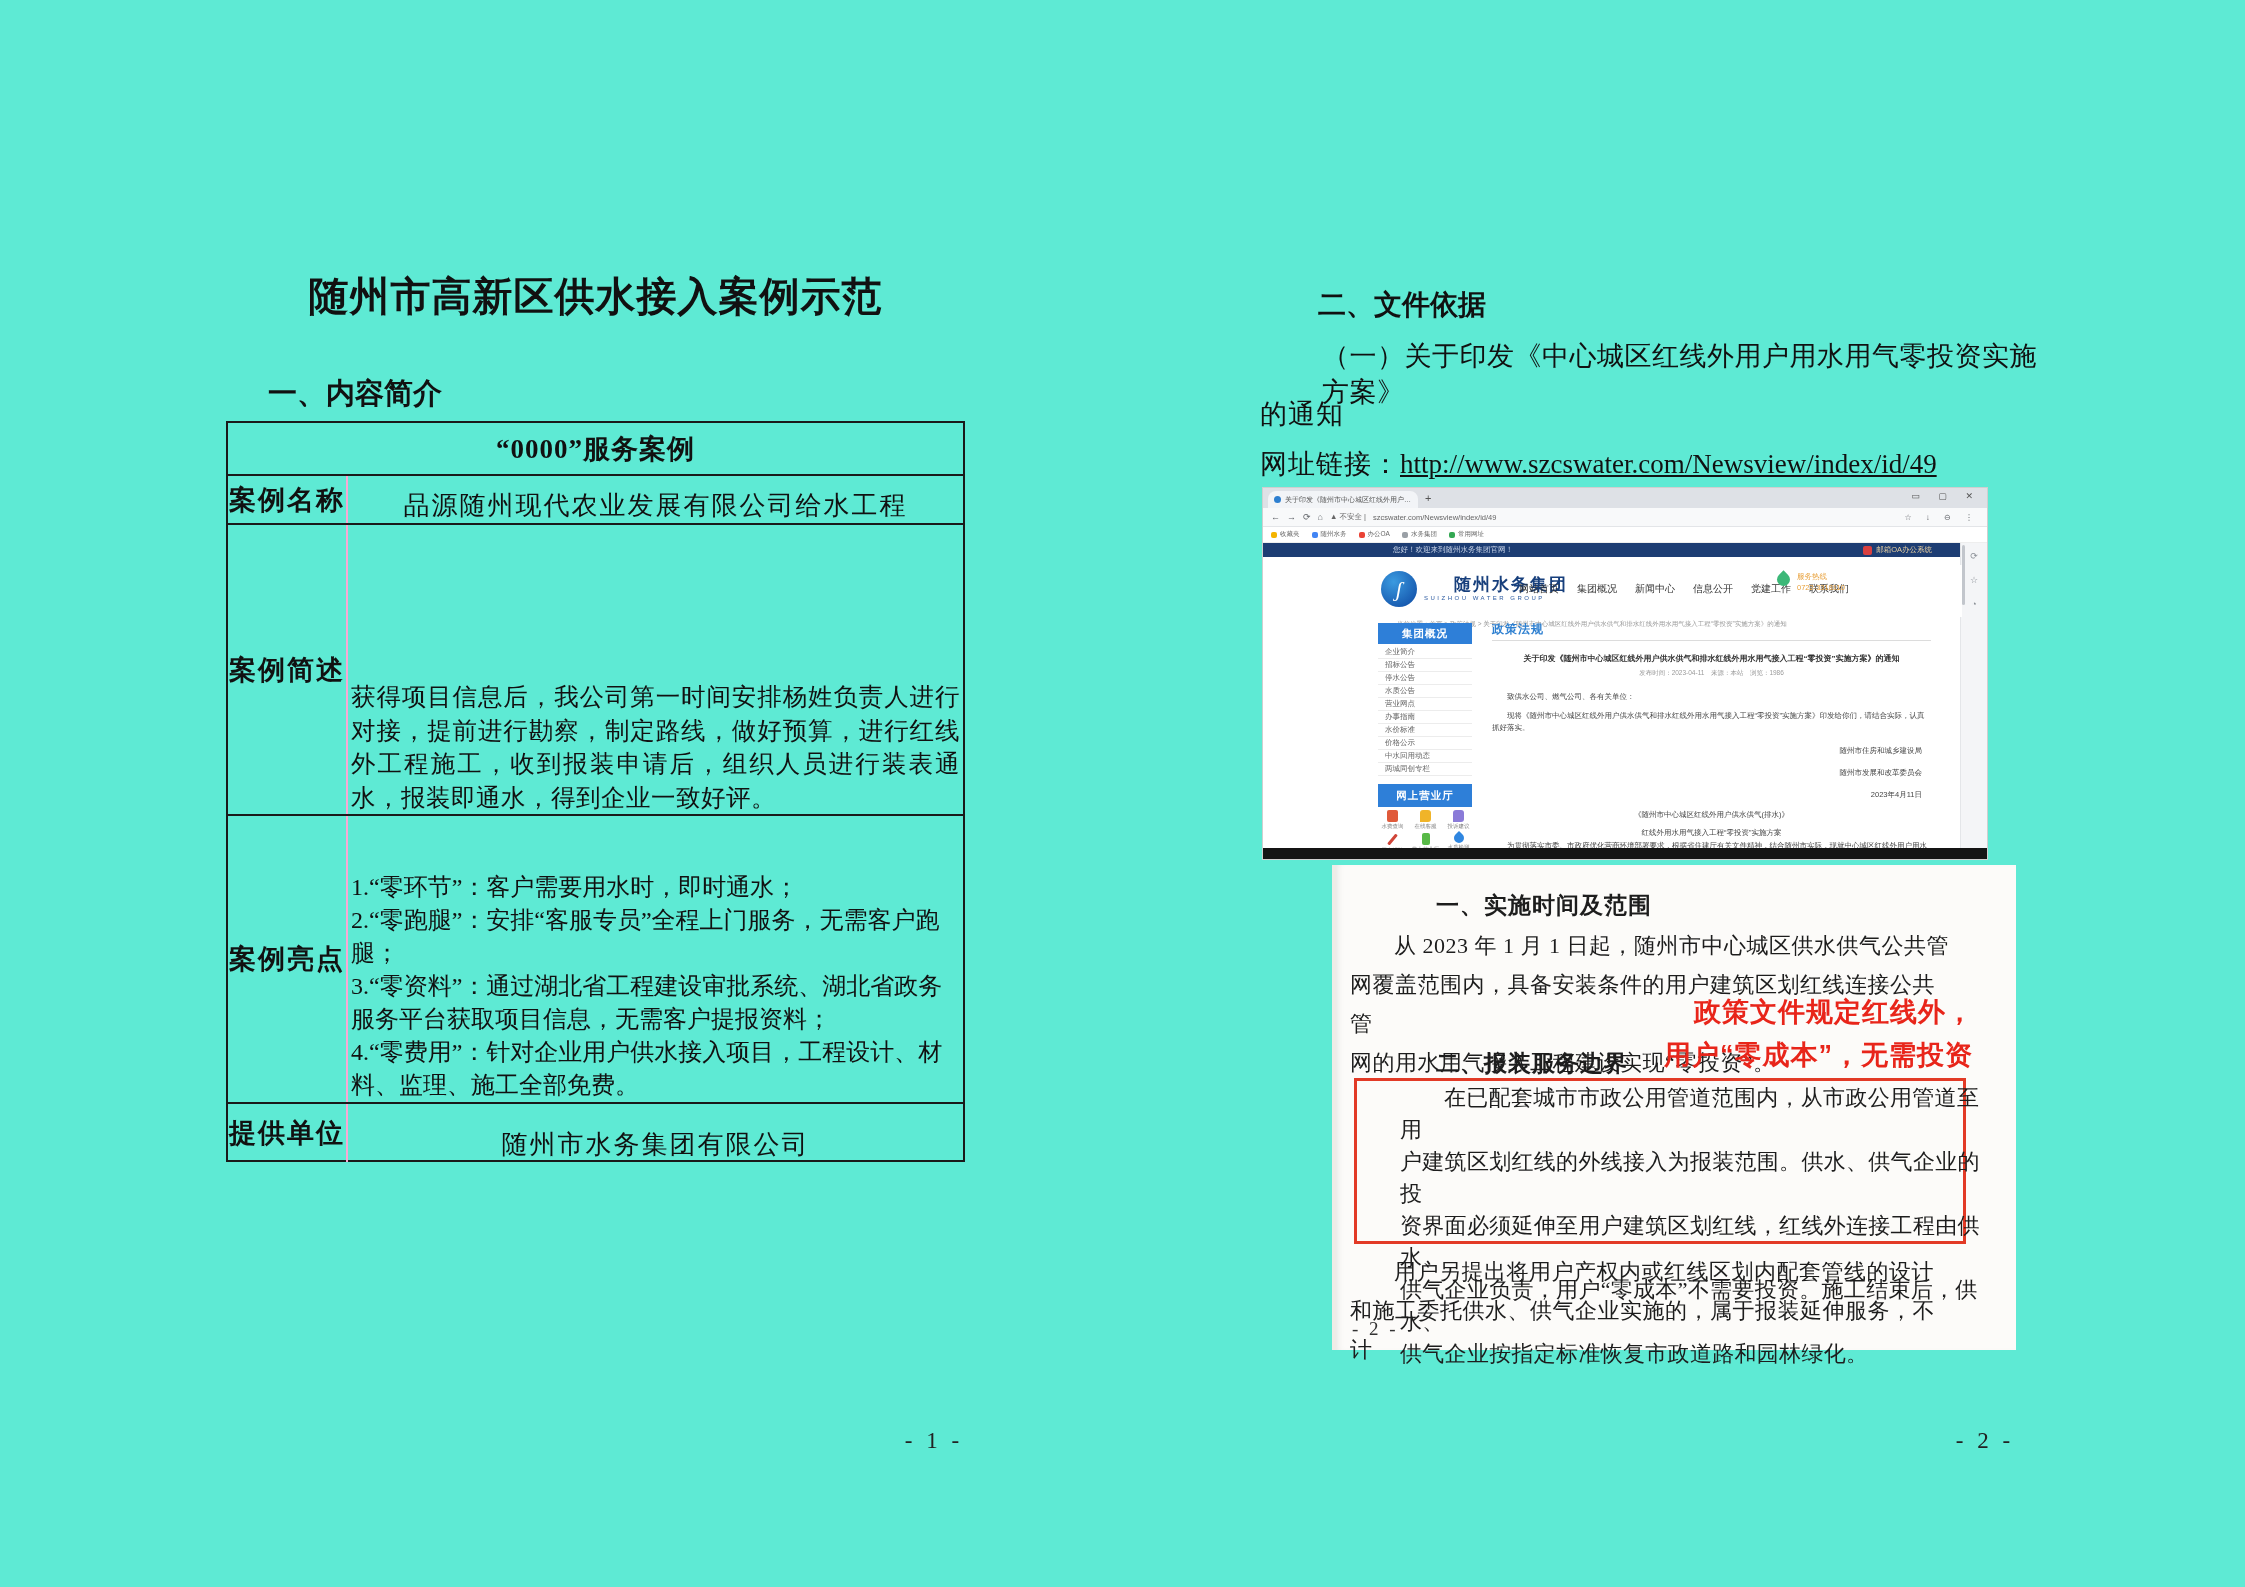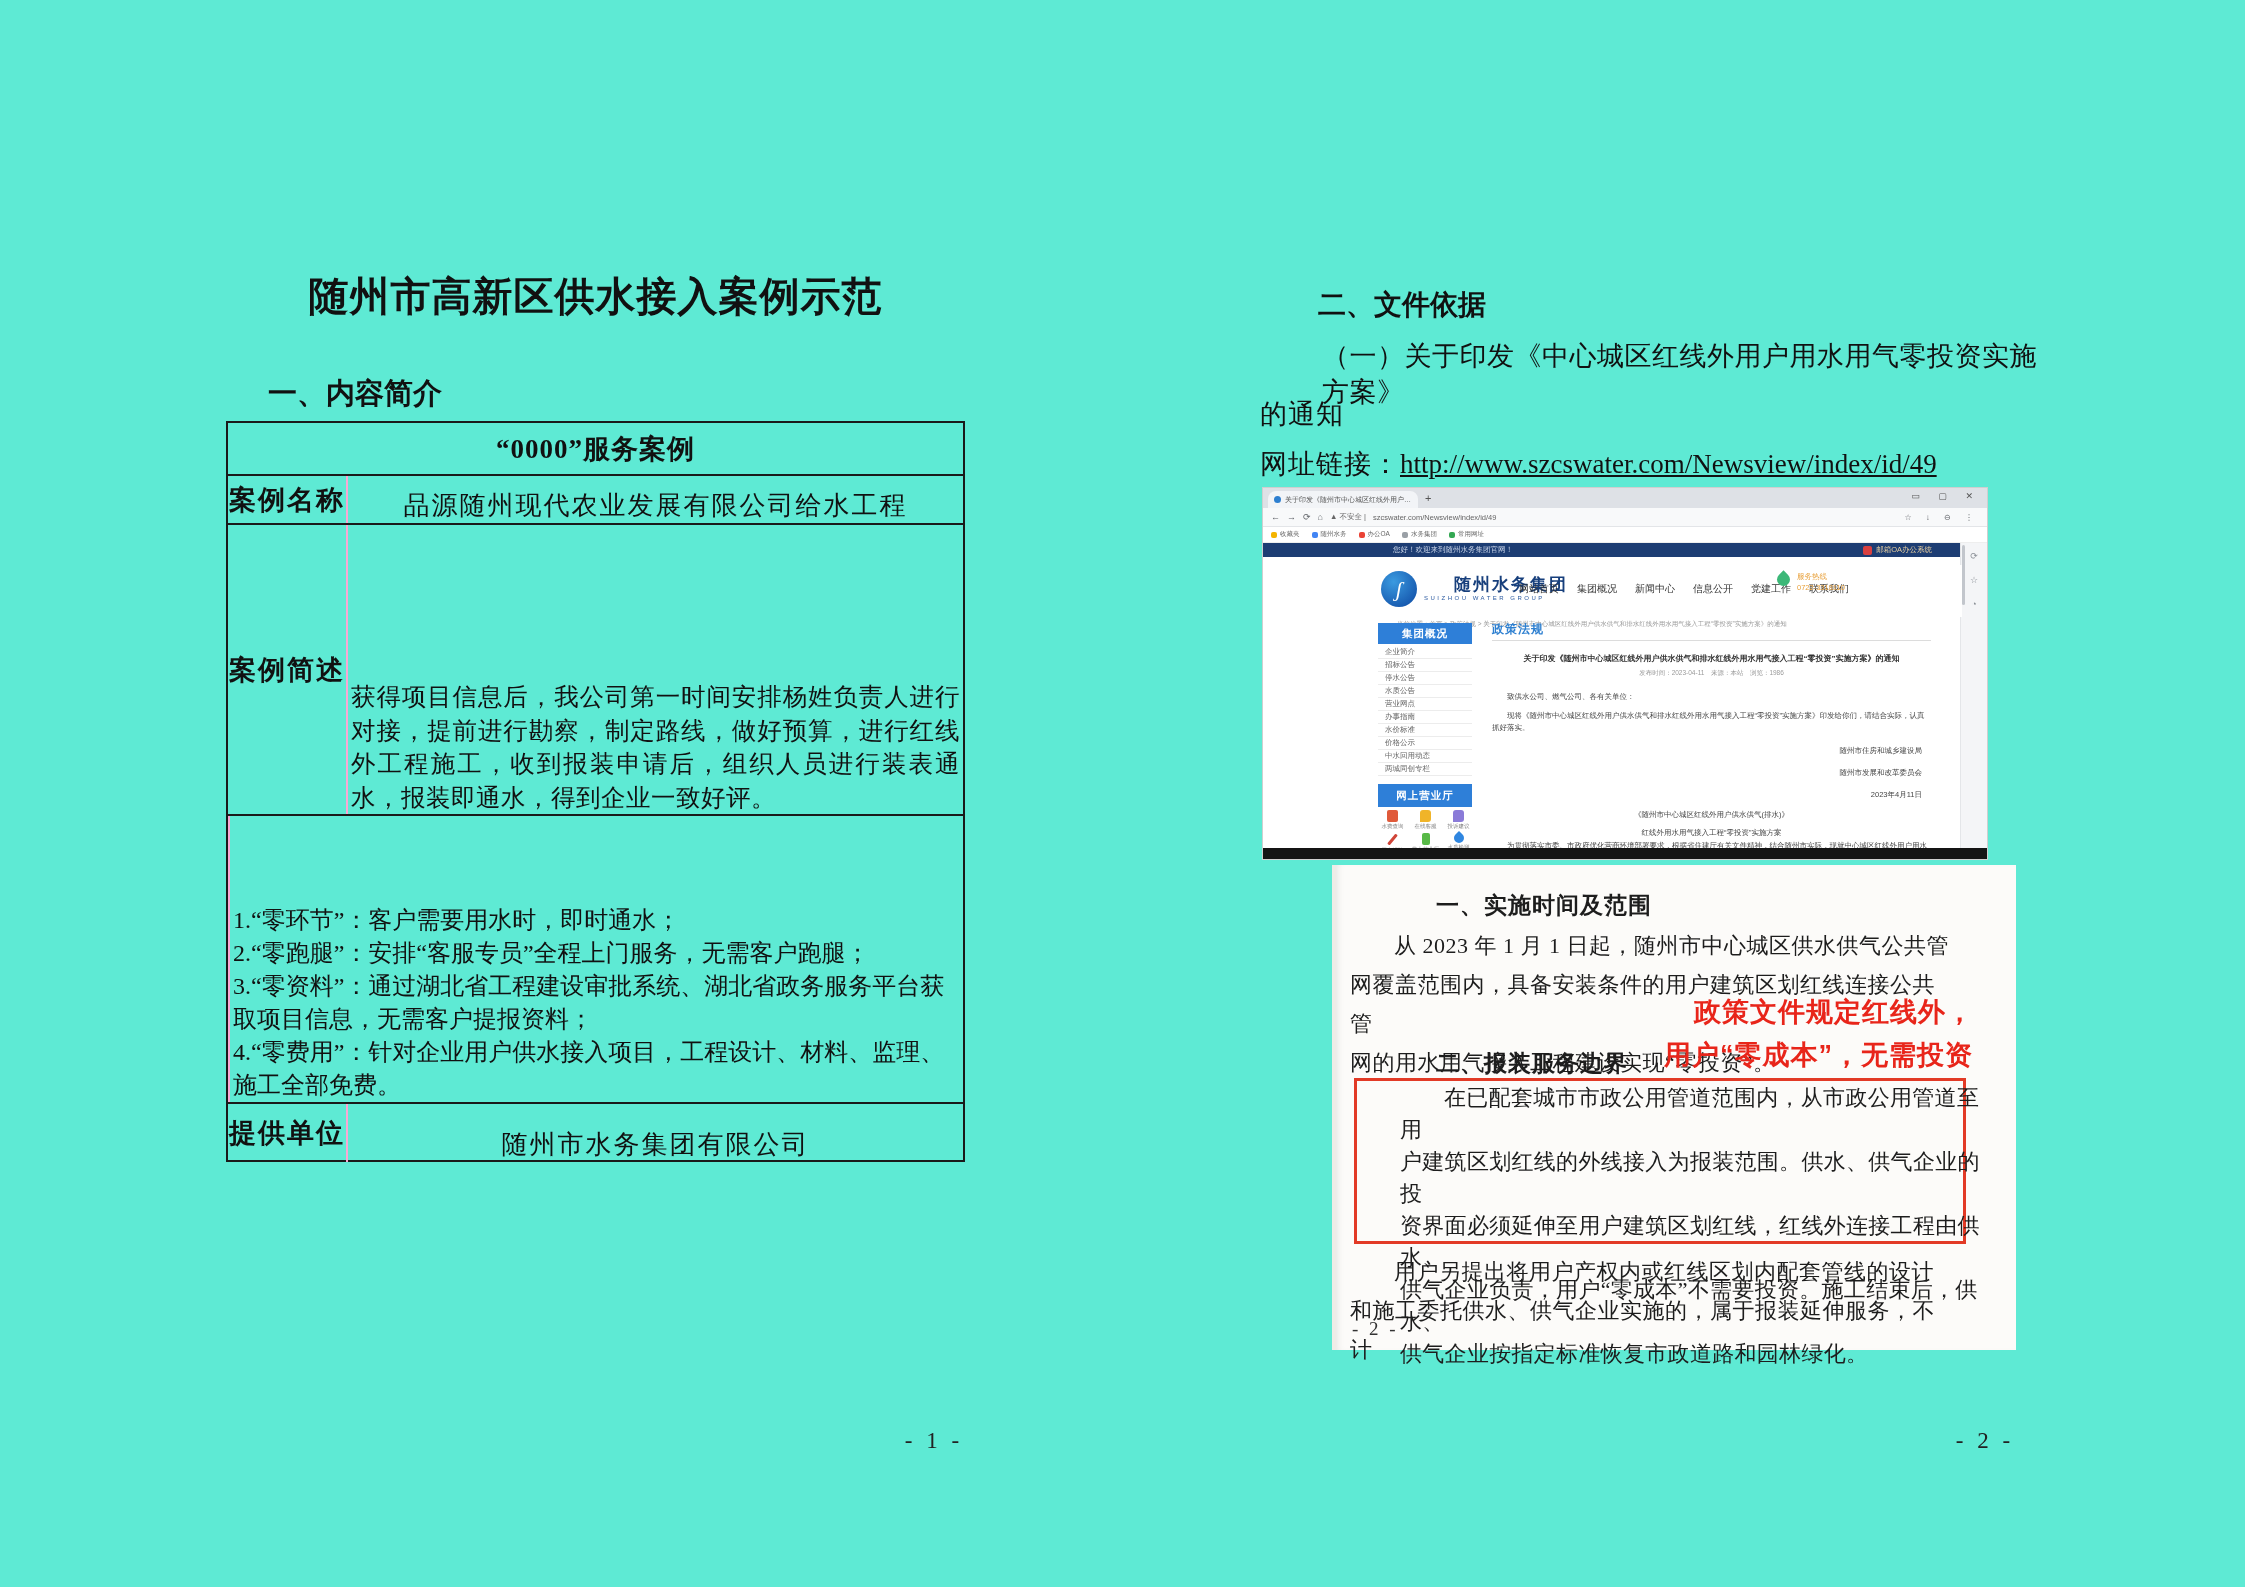--- a/index.html
+++ b/index.html
@@ -133,20 +133,21 @@
     </div>
 
     <div class="trow" style="top:100px;height:291px;">
       <div class="tlabel">案例简述</div>
       <div class="tval">
         <div class="tval-inner serif just" style="font-size:24.5px;line-height:33.5px;padding:0 3px;letter-spacing:0.5px;">获得项目信息后，我公司第一时间安排杨姓负责人进行对接，提前进行勘察，制定路线，做好预算，进行红线外工程施工，收到报装申请后，组织人员进行装表通水，报装即通水，得到企业一致好评。</div>
       </div>
     </div>
 
     <div class="trow" style="top:391px;height:288px;">
+      <div class="tlabel">案例亮点</div>
       <div class="tval">
         <div class="tval-inner serif pre" style="font-size:24px;line-height:33px;padding:0 3px;">1.“零环节”：客户需要用水时，即时通水；
 2.“零跑腿”：安排“客服专员”全程上门服务，无需客户跑腿；
 3.“零资料”：通过湖北省工程建设审批系统、湖北省政务服务平台获取项目信息，无需客户提报资料；
 4.“零费用”：针对企业用户供水接入项目，工程设计、材料、监理、施工全部免费。</div>
       </div>
     </div>
 
     <div class="trow" style="top:679px;height:60px;">
       <div class="tlabel">提供单位</div>

